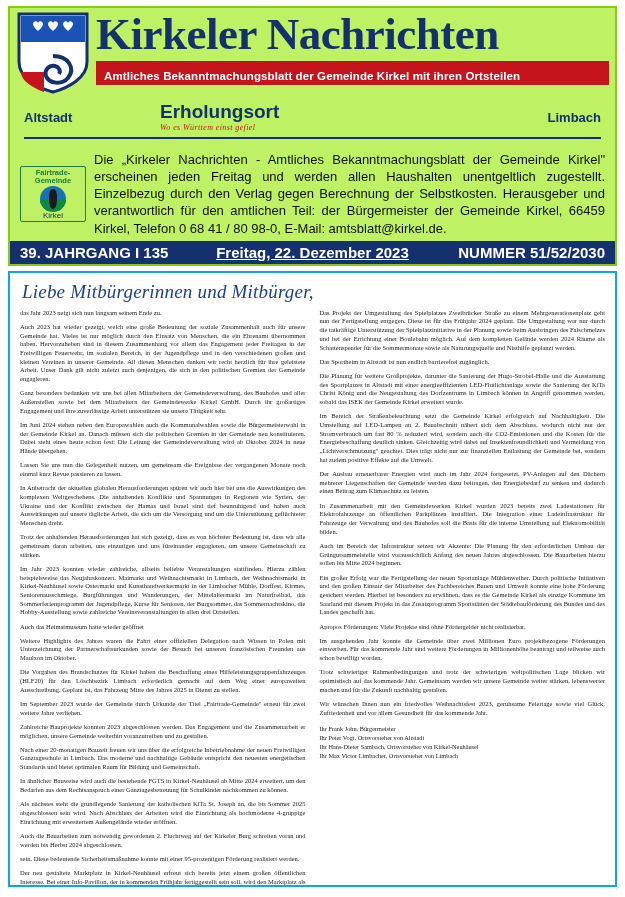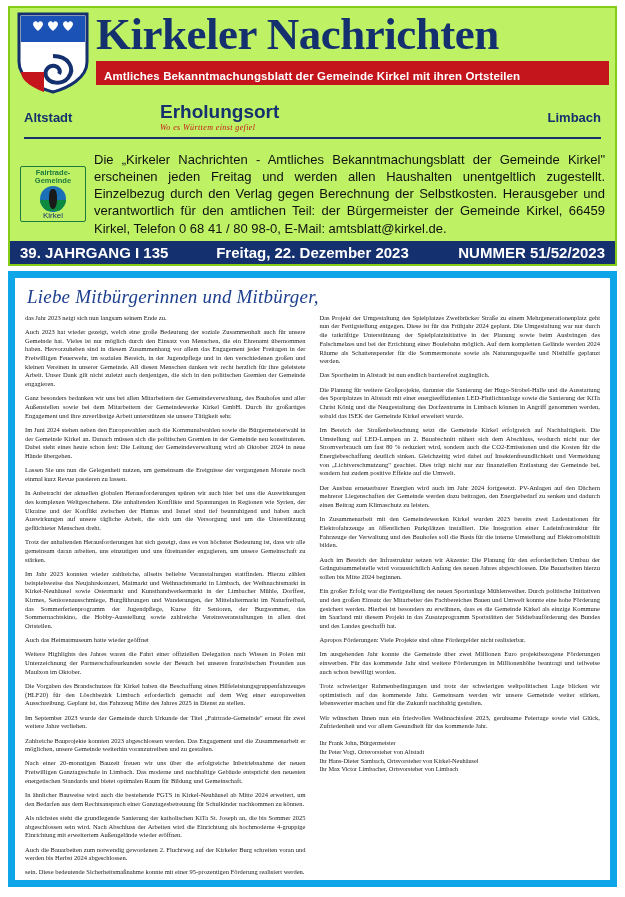--- a/index.html
+++ b/index.html
@@ -164,27 +164,27 @@
     background: #14306e;
     color: #ffffff;
     display: flex;
     align-items: center;
     justify-content: space-between;
     padding: 3px 10px;
     font-family: "Liberation Sans", sans-serif;
     font-size: 15px;
     font-weight: bold;
   }
-  .mast-footer .mf-mid { flex: 1; text-align: center; }
+  .mast-footer .mf-mid { flex: 1; text-align: center; text-decoration: underline; }
   .mast-footer .mf-left { width: 150px; }
   .mast-footer .mf-right { width: 150px; text-align: right; }
 
   
   .body-frame {
-    border: 7px solid #0ea5e9;
+    border: 2px solid #0ea5e9;
     margin: 5px 8px 6px 8px;
     height: 616px;
     padding: 8px 10px 6px 10px;
     overflow: hidden;
     position: relative;
   }
   .salutation {
     font-family: "Liberation Serif", serif;
     font-size: 19px;
     color: #1d3f8f;
@@ -261,21 +261,21 @@
           <div class="ft-logo"></div>
           <div class="ft-t3">Kirkel</div>
         </div>
       </div>
       <div class="imprint-text">Die „Kirkeler Nachrichten - Amtliches Bekanntmachungsblatt der Gemeinde Kirkel" erscheinen jeden Freitag und werden allen Haushalten unentgeltlich zugestellt. Einzelbezug durch den Verlag gegen Berechnung der Selbstkosten. Herausgeber und verantwortlich für den amtlichen Teil: der Bürgermeister der Gemeinde Kirkel, 66459 Kirkel, Telefon 0 68 41 / 80 98-0, E-Mail: amtsblatt@kirkel.de.</div>
     </div>
 
     <div class="mast-footer">
       <div class="mf-left">39. JAHRGANG I 135</div>
       <div class="mf-mid">Freitag, 22. Dezember 2023</div>
-      <div class="mf-right">NUMMER 51/52/2023</div>
+      <div class="mf-right">NUMMER 51/52/2030</div>
     </div>
   </div>
 
   <div class="body-frame">
     <div class="salutation">Liebe Mitbürgerinnen und Mitbürger,</div>
     <div class="cols" id="article-cols">
         <p>das Jahr 2023 neigt sich nun langsam seinem Ende zu.</p>
         <p>Auch 2023 hat wieder gezeigt, welch eine große Bedeutung der soziale Zusammenhalt auch für unsere Gemeinde hat. Vieles ist nur möglich durch den Einsatz von Menschen, die ein Ehrenamt übernommen haben. Hervorzuheben sind in diesem Zusammenhang vor allem das Engagement jeder Freitagen in der Freiwilligen Feuerwehr, im sozialen Bereich, in der Jugendpflege und in den verschiedenen großen und kleinen Vereinen in unserer Gemeinde. All diesen Menschen danken wir recht herzlich für ihre geleistete Arbeit. Unser Dank gilt nicht zuletzt auch denjenigen, die sich in den politischen Gremien der Gemeinde engagieren.</p>
         <p>Ganz besonders bedanken wir uns bei allen Mitarbeitern der Gemeindeverwaltung, des Bauhofes und aller Außenstellen sowie bei dem Mitarbeitern der Gemeindewerke Kirkel GmbH. Durch ihr großartiges Engagement und ihre zuverlässige Arbeit unterstützen sie unsere Tätigkeit sehr.</p>
         <p>Im Juni 2024 stehen neben den Europawahlen auch die Kommunalwahlen sowie die Bürgermeisterwahl in der Gemeinde Kirkel an. Danach müssen sich die politischen Gremien in der Gemeinde neu konstituieren. Dabei steht eines heute schon fest: Die Leitung der Gemeindeverwaltung wird ab Oktober 2024 in neue Hände übergehen.</p>

